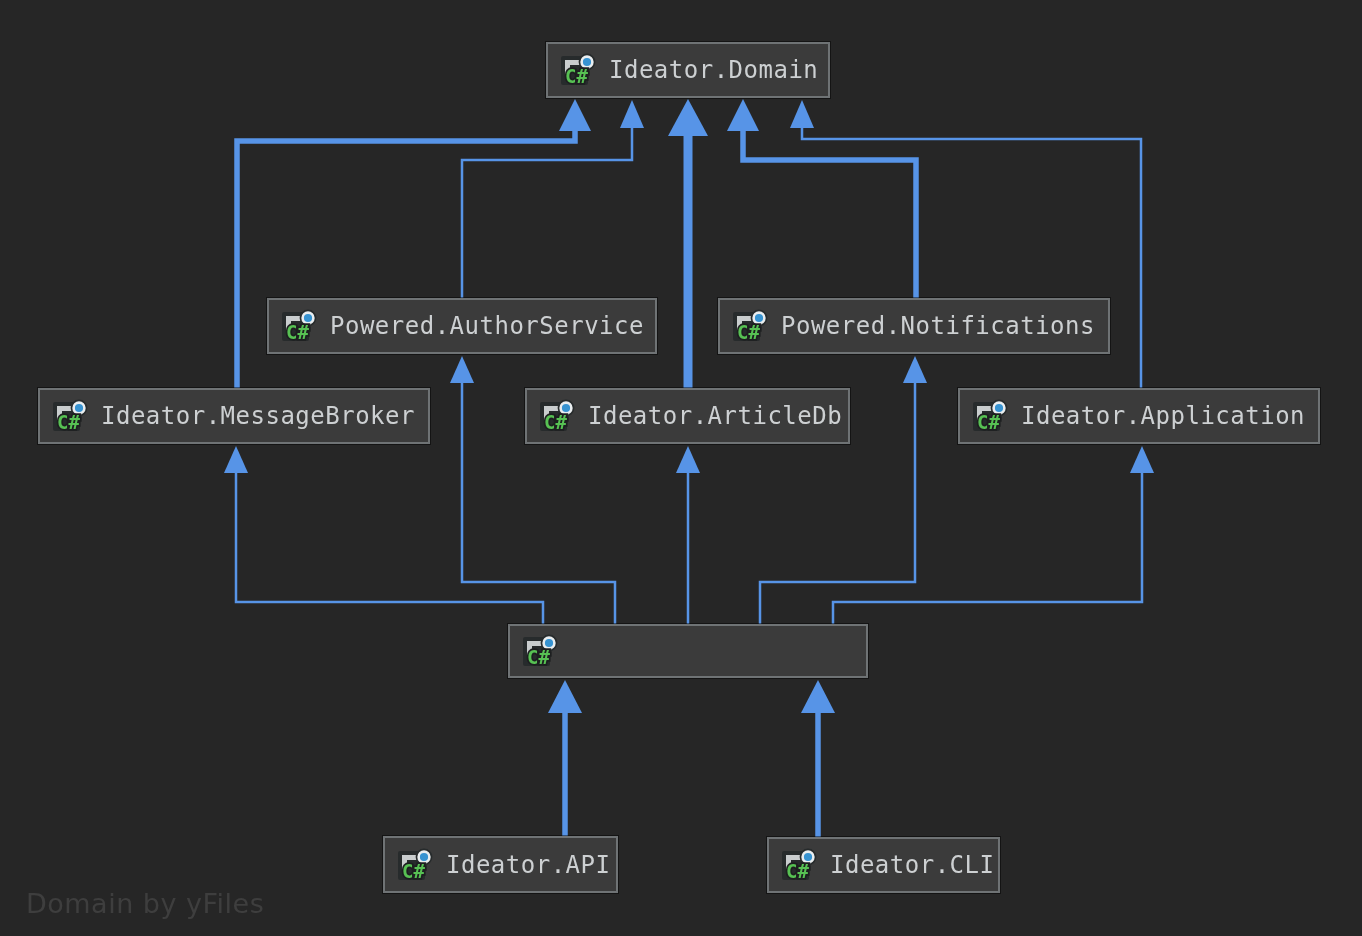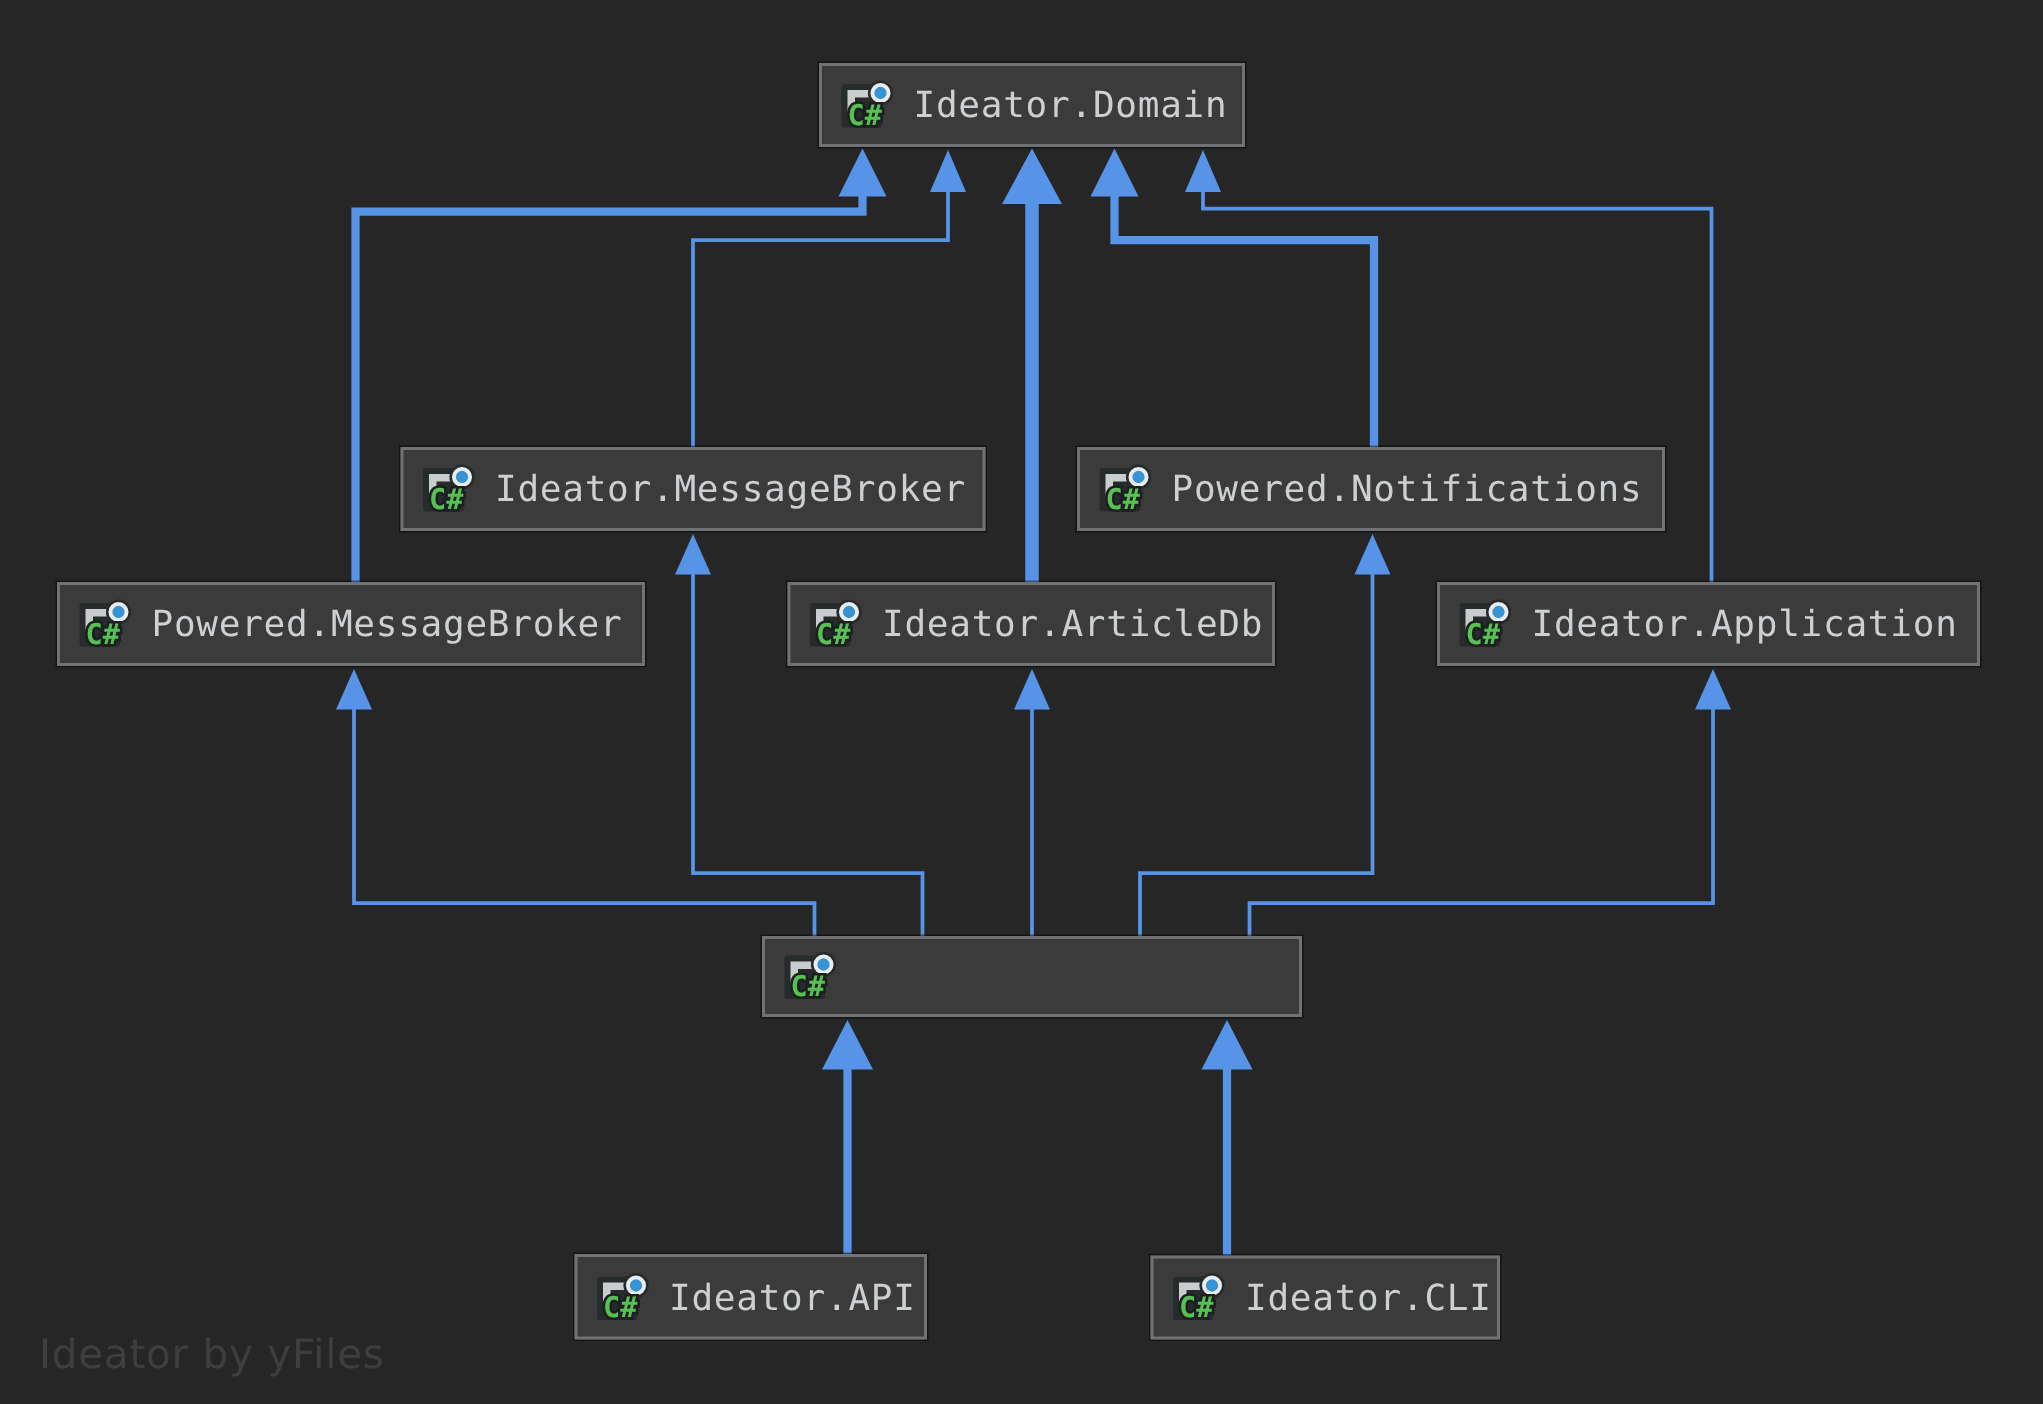--- a/index.html
+++ b/index.html
@@ -129,49 +129,49 @@
   <div class="node" style="left:267px;top:298px;width:390px;">
     <span class="csicon">
       <svg width="36" height="34" viewBox="0 0 36 34">
         <rect x="1" y="3" width="27" height="29" rx="2" fill="#272b2c"></rect>
         <path d="M5 7 H21 V12 H10 V25 H5 Z" fill="#c9cdce"></path>
         <circle cx="27" cy="9" r="8.4" fill="#272b2c"></circle>
         <circle cx="27" cy="9" r="5.4" fill="#3793d1" stroke="#e9edef" stroke-width="2.6"></circle>
         <text x="5" y="30" font-size="19" font-weight="bold" fill="#57c153" stroke="#1d1f20" stroke-width="3.5" paint-order="stroke" font-family="'DejaVu Sans Mono',monospace">C#</text>
       </svg>
     </span>
+    <span class="label">Powered.AuthorService</span>
+  </div>
+
+  <div class="node" style="left:718px;top:298px;width:392px;">
+    <span class="csicon">
+      <svg width="36" height="34" viewBox="0 0 36 34">
+        <rect x="1" y="3" width="27" height="29" rx="2" fill="#272b2c"></rect>
+        <path d="M5 7 H21 V12 H10 V25 H5 Z" fill="#c9cdce"></path>
+        <circle cx="27" cy="9" r="8.4" fill="#272b2c"></circle>
+        <circle cx="27" cy="9" r="5.4" fill="#3793d1" stroke="#e9edef" stroke-width="2.6"></circle>
+        <text x="5" y="30" font-size="19" font-weight="bold" fill="#57c153" stroke="#1d1f20" stroke-width="3.5" paint-order="stroke" font-family="'DejaVu Sans Mono',monospace">C#</text>
+      </svg>
+    </span>
+    <span class="label">Powered.Notifications</span>
+  </div>
+
+  <div class="node" style="left:38px;top:388px;width:392px;">
+    <span class="csicon">
+      <svg width="36" height="34" viewBox="0 0 36 34">
+        <rect x="1" y="3" width="27" height="29" rx="2" fill="#272b2c"></rect>
+        <path d="M5 7 H21 V12 H10 V25 H5 Z" fill="#c9cdce"></path>
+        <circle cx="27" cy="9" r="8.4" fill="#272b2c"></circle>
+        <circle cx="27" cy="9" r="5.4" fill="#3793d1" stroke="#e9edef" stroke-width="2.6"></circle>
+        <text x="5" y="30" font-size="19" font-weight="bold" fill="#57c153" stroke="#1d1f20" stroke-width="3.5" paint-order="stroke" font-family="'DejaVu Sans Mono',monospace">C#</text>
+      </svg>
+    </span>
     <span class="label">Ideator.MessageBroker</span>
   </div>
 
-  <div class="node" style="left:718px;top:298px;width:392px;">
-    <span class="csicon">
-      <svg width="36" height="34" viewBox="0 0 36 34">
-        <rect x="1" y="3" width="27" height="29" rx="2" fill="#272b2c"></rect>
-        <path d="M5 7 H21 V12 H10 V25 H5 Z" fill="#c9cdce"></path>
-        <circle cx="27" cy="9" r="8.4" fill="#272b2c"></circle>
-        <circle cx="27" cy="9" r="5.4" fill="#3793d1" stroke="#e9edef" stroke-width="2.6"></circle>
-        <text x="5" y="30" font-size="19" font-weight="bold" fill="#57c153" stroke="#1d1f20" stroke-width="3.5" paint-order="stroke" font-family="'DejaVu Sans Mono',monospace">C#</text>
-      </svg>
-    </span>
-    <span class="label">Powered.Notifications</span>
-  </div>
-
-  <div class="node" style="left:38px;top:388px;width:392px;">
-    <span class="csicon">
-      <svg width="36" height="34" viewBox="0 0 36 34">
-        <rect x="1" y="3" width="27" height="29" rx="2" fill="#272b2c"></rect>
-        <path d="M5 7 H21 V12 H10 V25 H5 Z" fill="#c9cdce"></path>
-        <circle cx="27" cy="9" r="8.4" fill="#272b2c"></circle>
-        <circle cx="27" cy="9" r="5.4" fill="#3793d1" stroke="#e9edef" stroke-width="2.6"></circle>
-        <text x="5" y="30" font-size="19" font-weight="bold" fill="#57c153" stroke="#1d1f20" stroke-width="3.5" paint-order="stroke" font-family="'DejaVu Sans Mono',monospace">C#</text>
-      </svg>
-    </span>
-    <span class="label">Powered.MessageBroker</span>
-  </div>
-
   <div class="node" style="left:525px;top:388px;width:325px;">
     <span class="csicon">
       <svg width="36" height="34" viewBox="0 0 36 34">
         <rect x="1" y="3" width="27" height="29" rx="2" fill="#272b2c"></rect>
         <path d="M5 7 H21 V12 H10 V25 H5 Z" fill="#c9cdce"></path>
         <circle cx="27" cy="9" r="8.4" fill="#272b2c"></circle>
         <circle cx="27" cy="9" r="5.4" fill="#3793d1" stroke="#e9edef" stroke-width="2.6"></circle>
         <text x="5" y="30" font-size="19" font-weight="bold" fill="#57c153" stroke="#1d1f20" stroke-width="3.5" paint-order="stroke" font-family="'DejaVu Sans Mono',monospace">C#</text>
       </svg>
     </span>
@@ -222,15 +222,15 @@
         <rect x="1" y="3" width="27" height="29" rx="2" fill="#272b2c"></rect>
         <path d="M5 7 H21 V12 H10 V25 H5 Z" fill="#c9cdce"></path>
         <circle cx="27" cy="9" r="8.4" fill="#272b2c"></circle>
         <circle cx="27" cy="9" r="5.4" fill="#3793d1" stroke="#e9edef" stroke-width="2.6"></circle>
         <text x="5" y="30" font-size="19" font-weight="bold" fill="#57c153" stroke="#1d1f20" stroke-width="3.5" paint-order="stroke" font-family="'DejaVu Sans Mono',monospace">C#</text>
       </svg>
     </span>
     <span class="label">Ideator.CLI</span>
   </div>
 
-  <div id="watermark">Ideator by yFiles</div>
+  <div id="watermark">Domain by yFiles</div>
 
 </div>
 
 </body></html>

